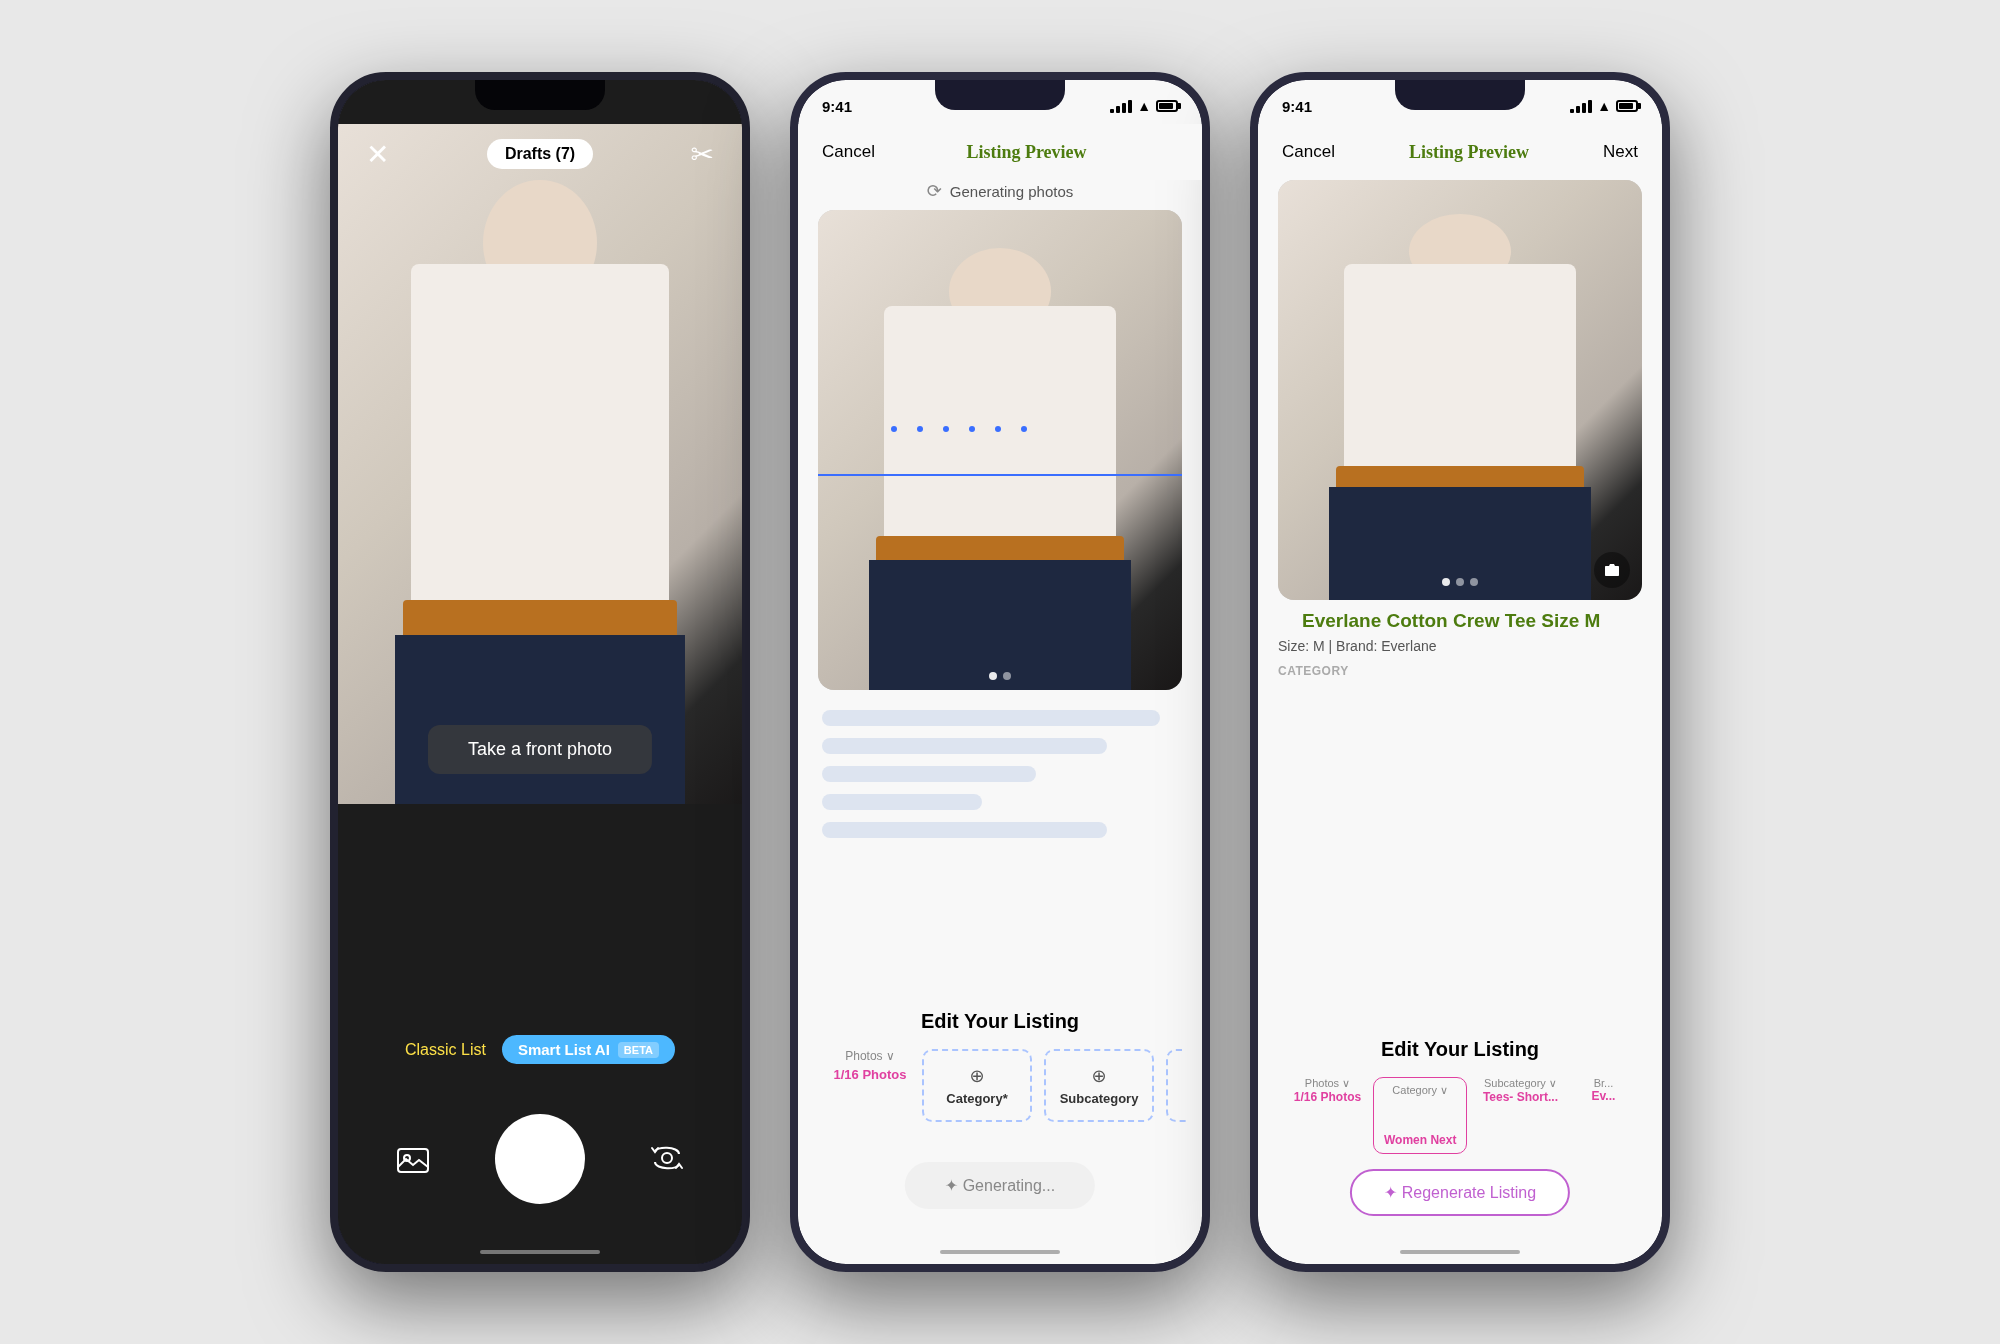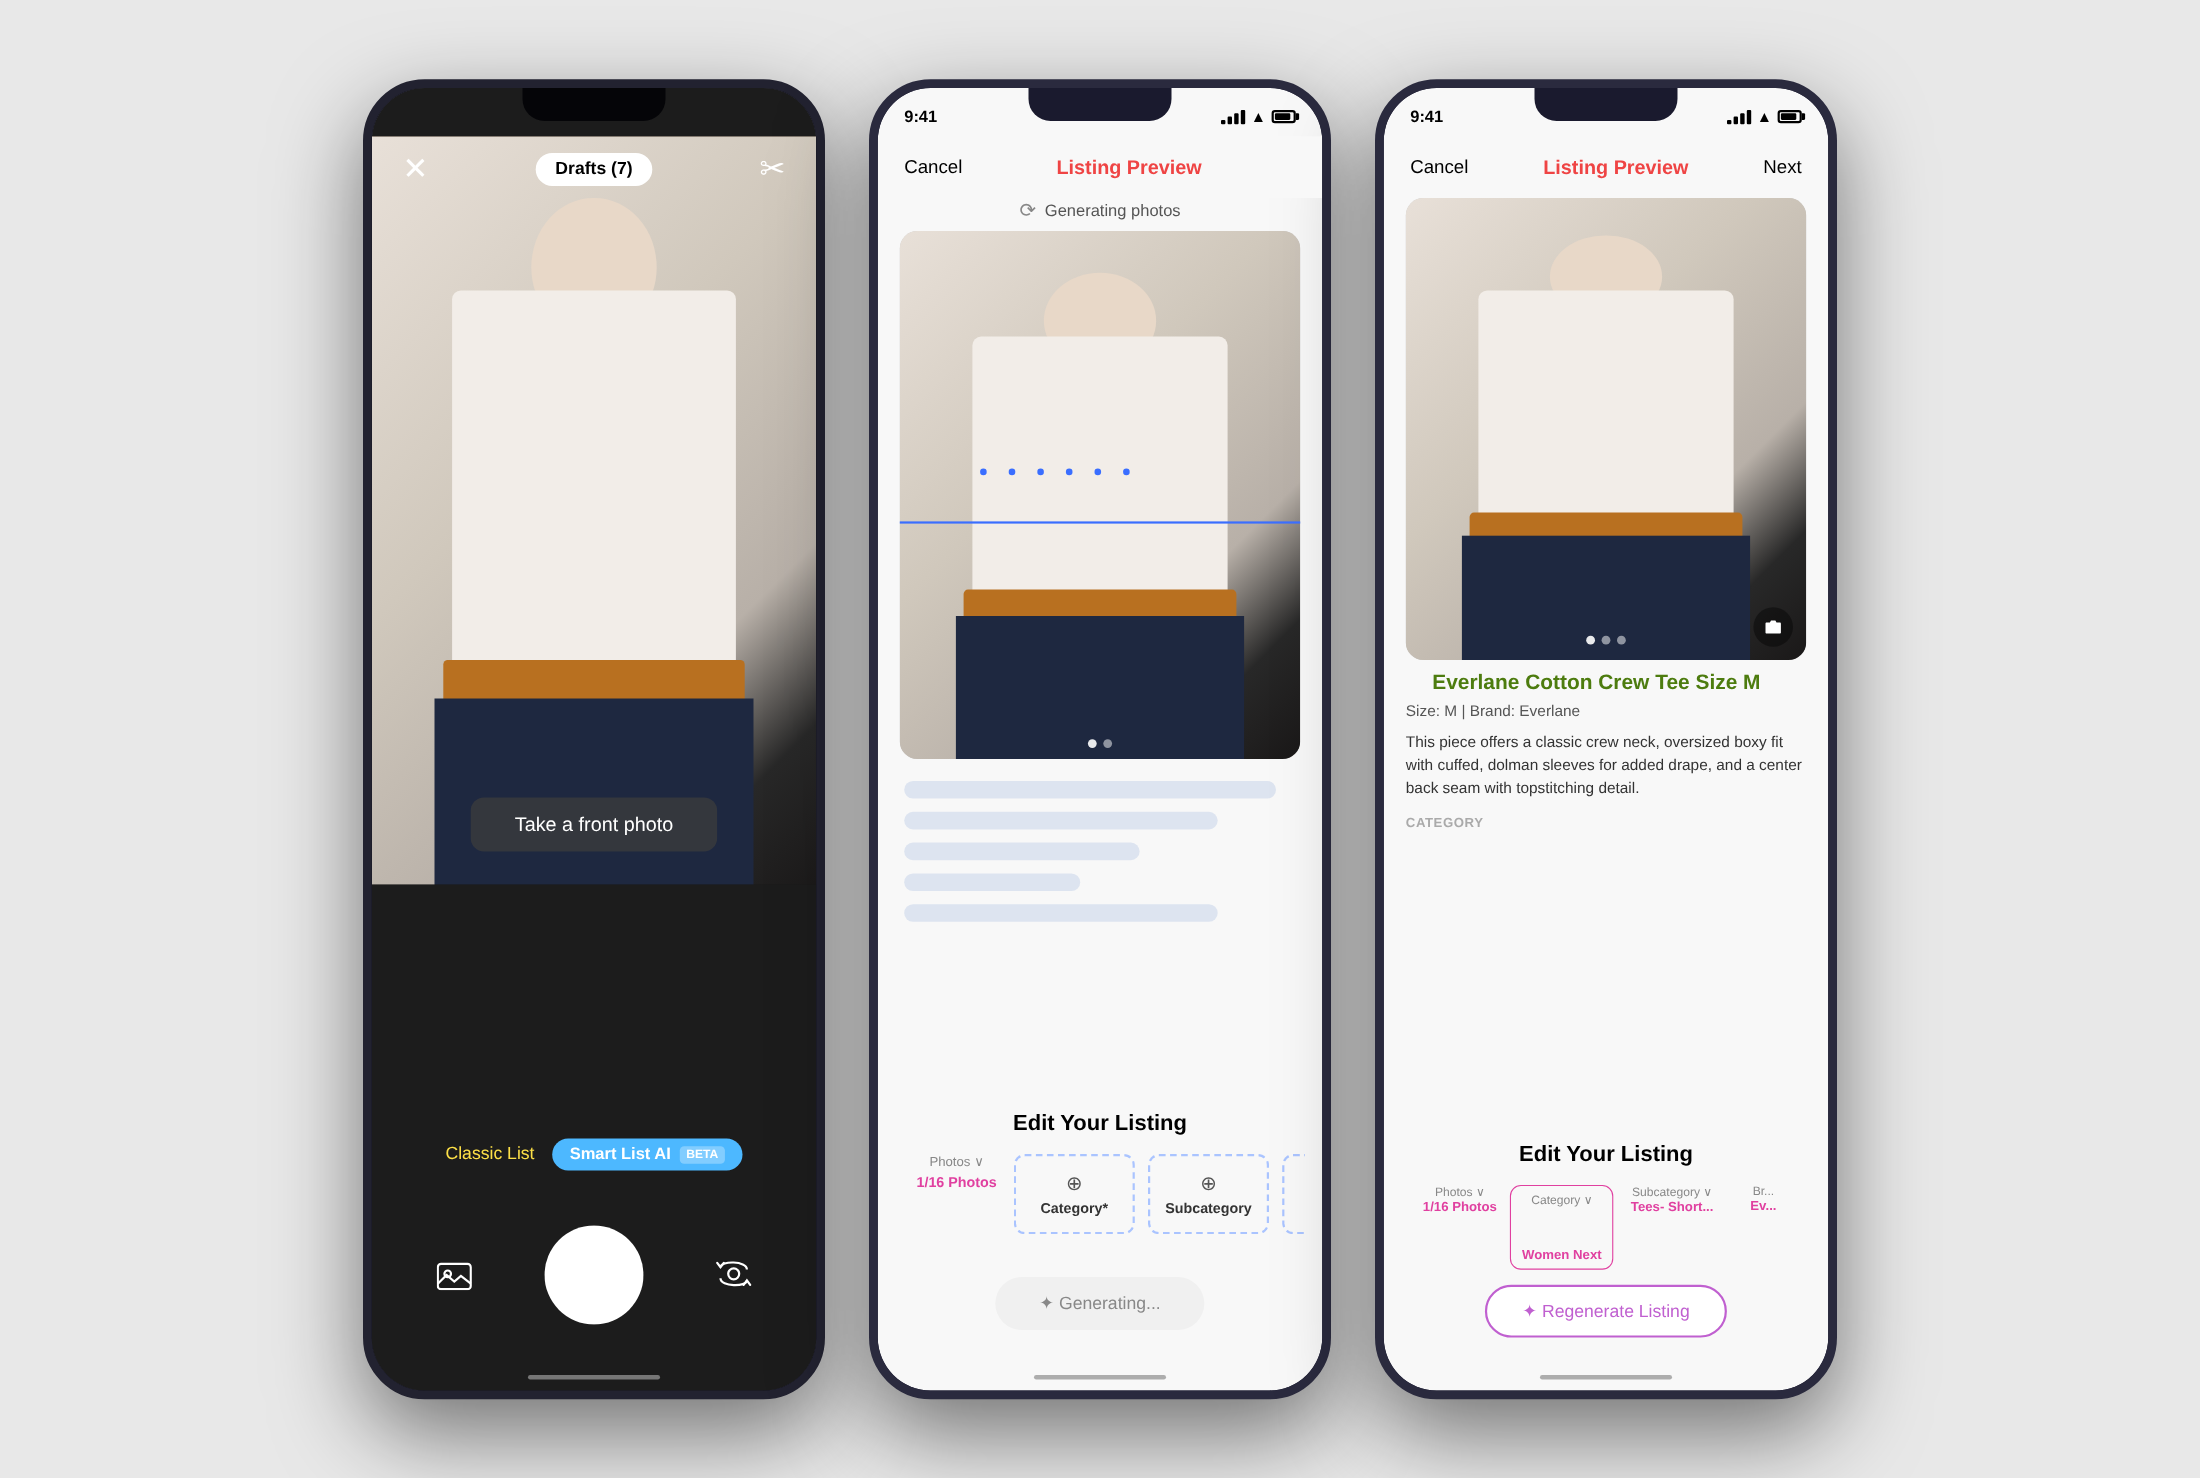--- a/index.html
+++ b/index.html
@@ -231,21 +231,21 @@
       left: 0; right: 0;
       height: 56px;
       display: flex;
       align-items: center;
       justify-content: space-between;
       padding: 0 24px;
       background: #f8f8f8;
       z-index: 15;
     }
     .nav-cancel { color: #000; font-size: 17px; font-family: -apple-system, BlinkMacSystemFont, sans-serif; }
-    .nav-title { color: #ef4444; font-size: 18px; font-weight: 600; font-family: Liberation Sans, sans-serif; }
+    .nav-title { color: #4d7c0f; font-size: 18px; font-weight: 600; font-family: Liberation Serif, serif; }
     .nav-next { color: #000; font-size: 17px; font-family: -apple-system, BlinkMacSystemFont, sans-serif; }
     .processing-banner {
       position: absolute;
       top: 100px;
       left: 0; right: 0;
       text-align: center;
       color: #555;
       font-size: 15px;
       font-family: -apple-system, BlinkMacSystemFont, sans-serif;
       display: flex;
@@ -749,21 +749,20 @@
         <div class="carousel-dots" style="bottom:14px;">
           <div class="c-dot active"></div>
           <div class="c-dot"></div>
           <div class="c-dot"></div>
         </div>
       </div>
 
       <div class="listing-info">
         <div class="listing-product-title">Everlane Cotton Crew Tee Size M</div>
         <div class="listing-meta">Size: M  |  Brand: Everlane</div>
-        <div class="listing-desc">This piece offers a classic crew neck, oversized boxy fit with cuffed, dolman sleeves for added drape, and a center back seam with topstitching detail.</div>
         <div class="category-label">CATEGORY</div>
       </div>
 
       <div class="edit-listing-section3">
         <div style="padding: 14px 16px 10px;">
           <div class="edit-listing-title">Edit Your Listing</div>
           <div class="edit-tabs3">
 
             <div class="tab3">
               <span class="tab3-label">Photos ∨</span>

